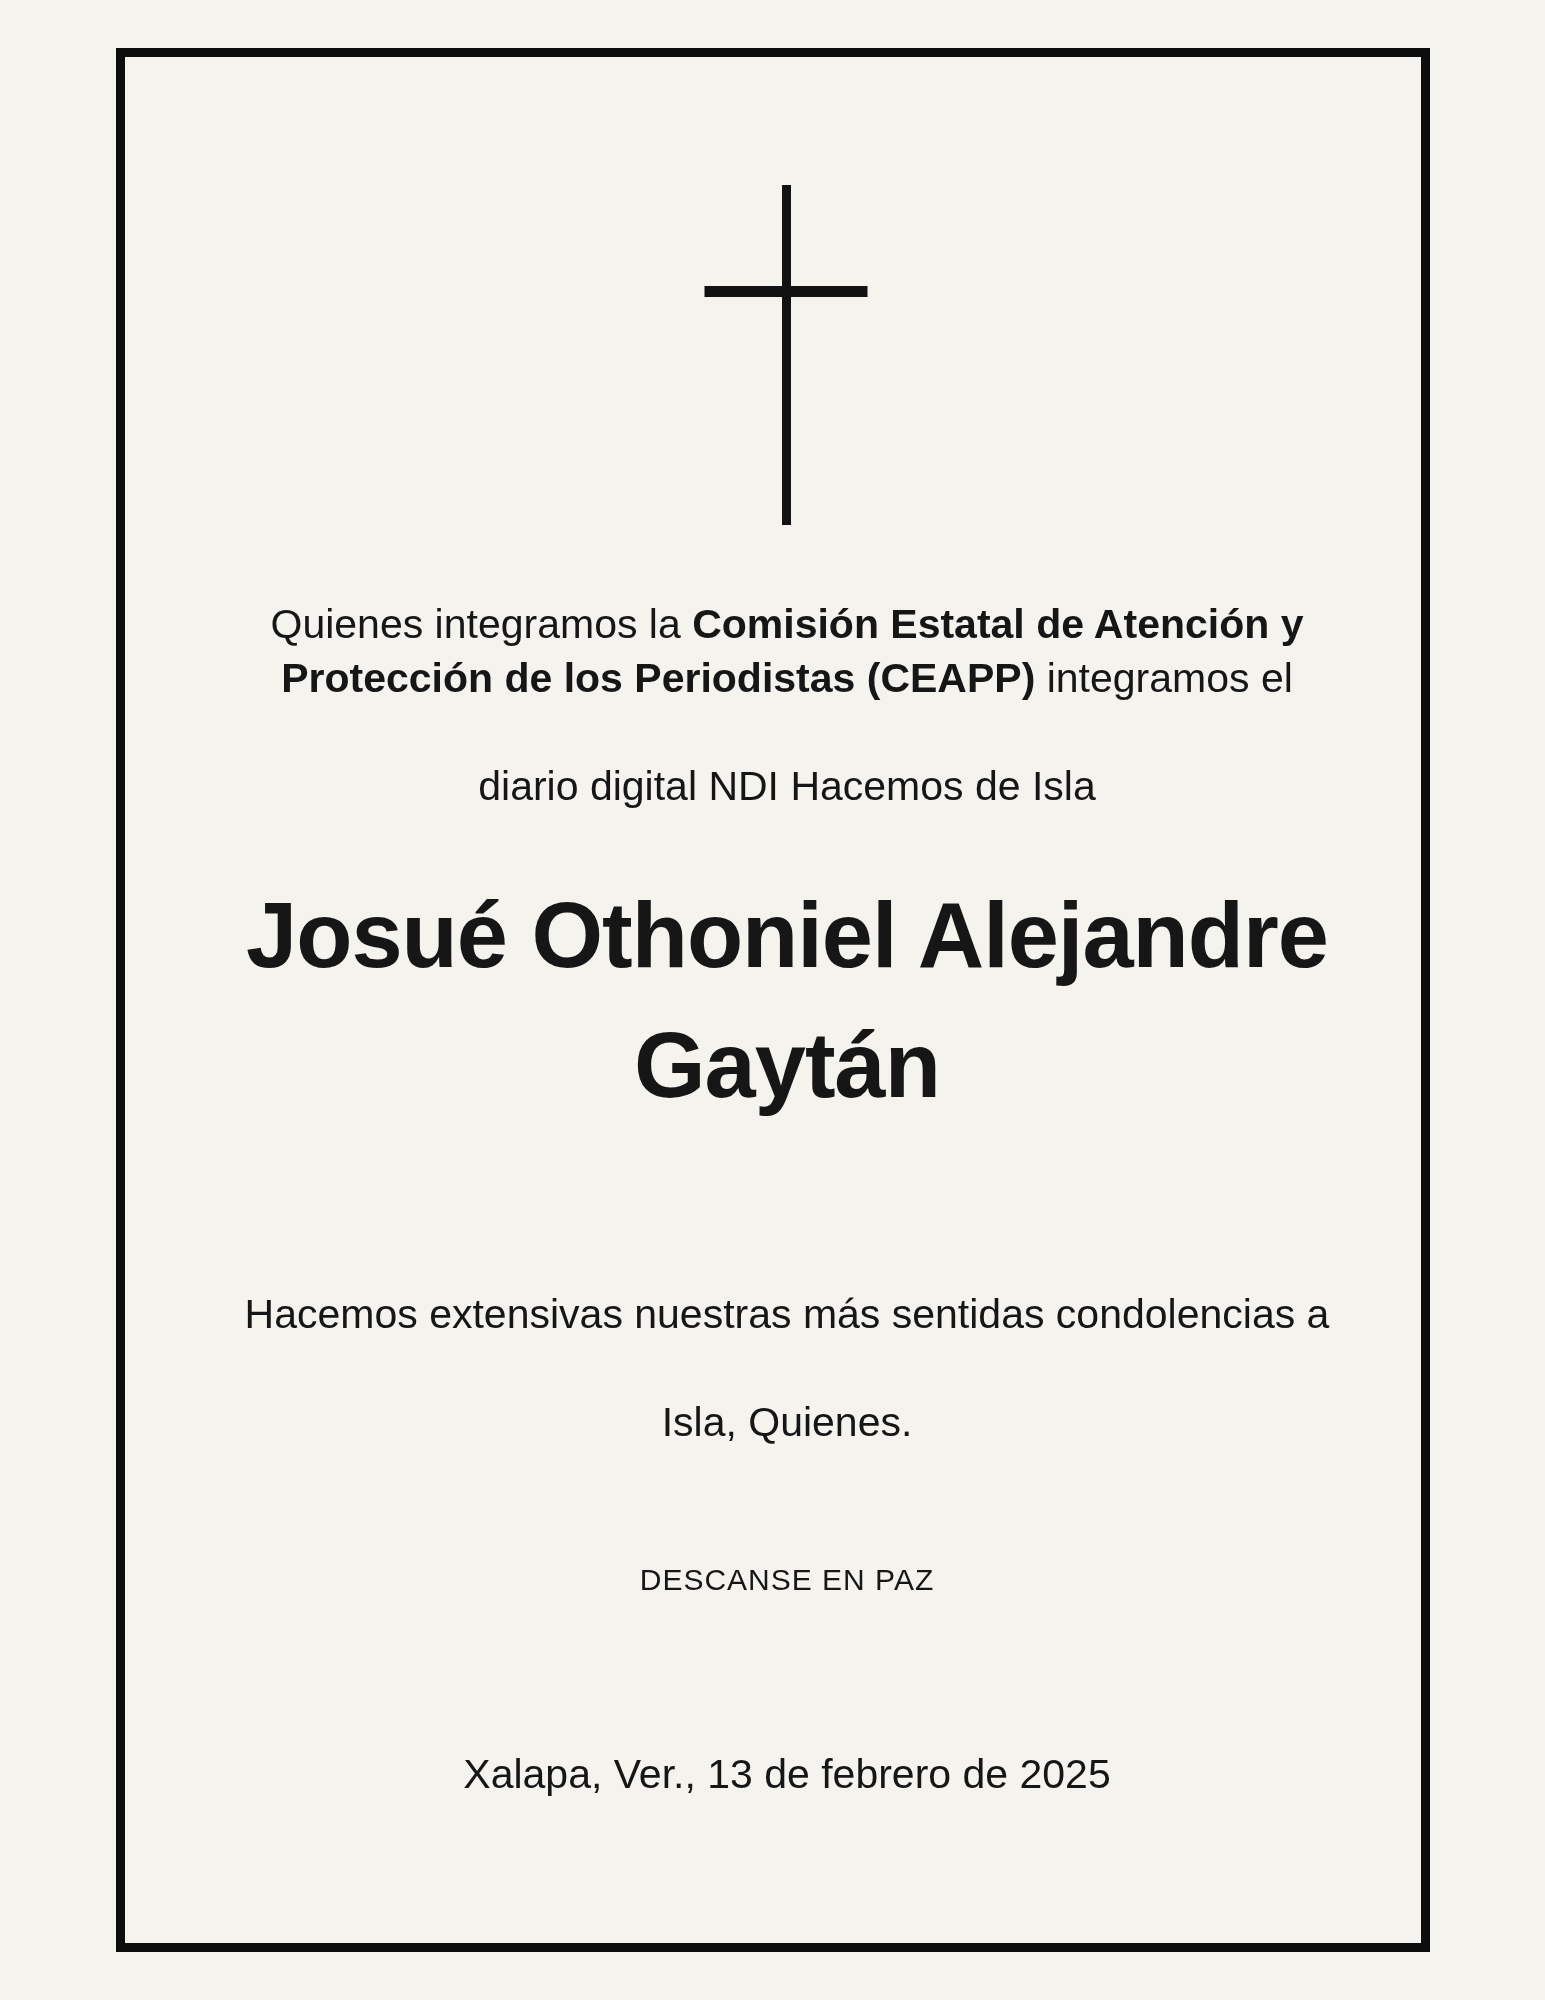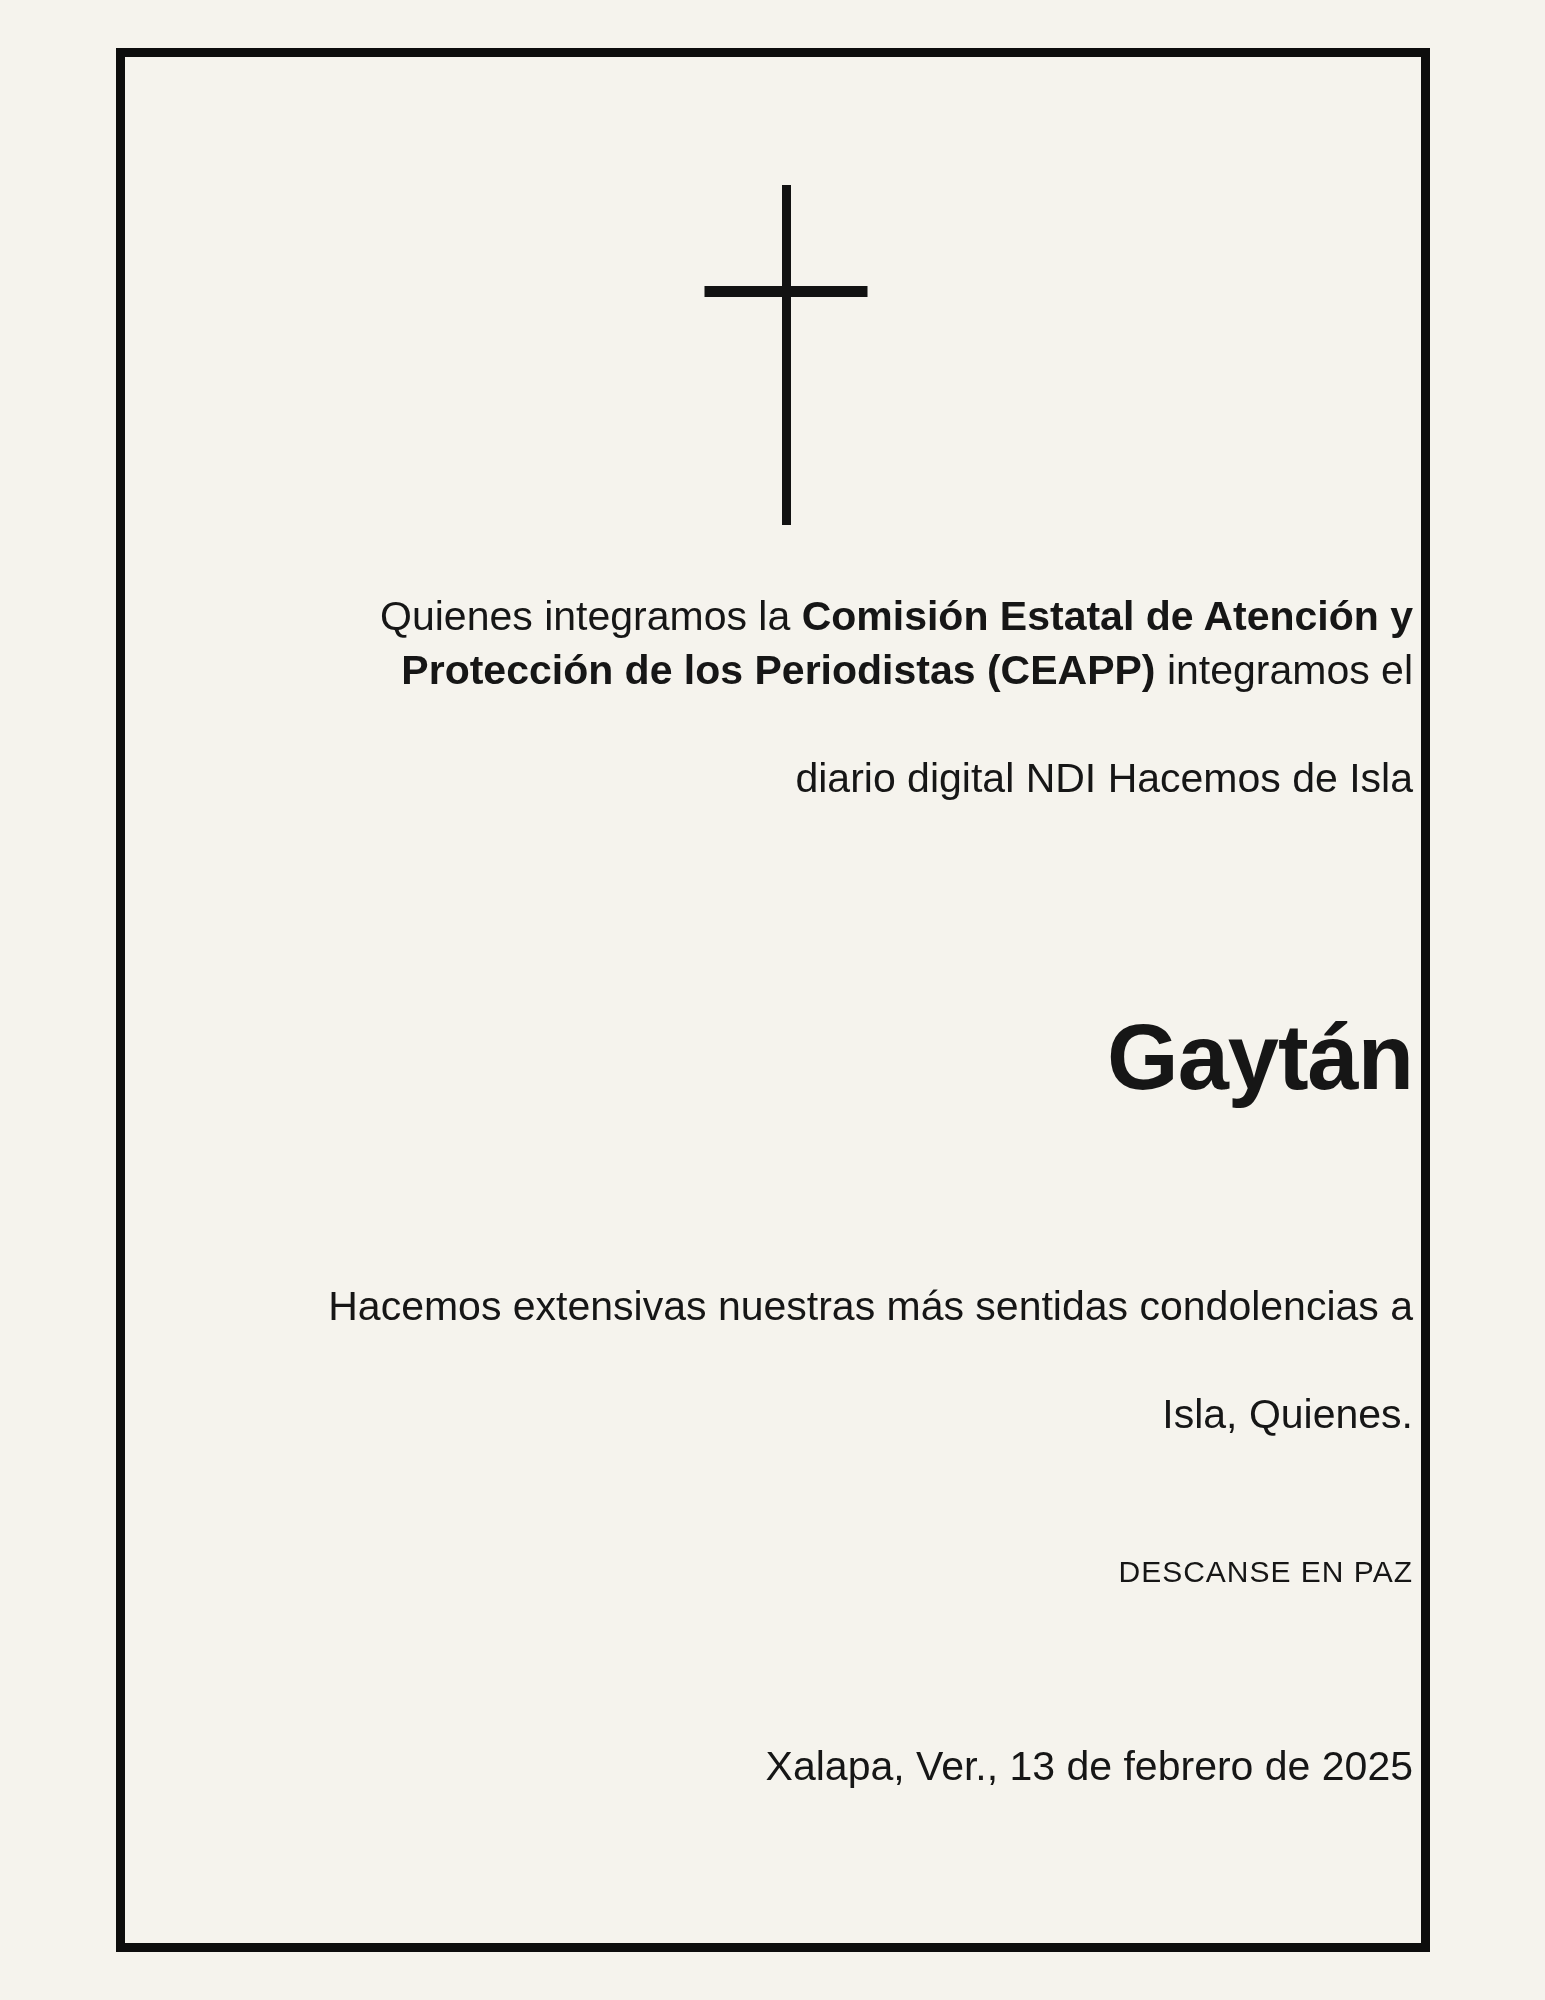--- a/index.html
+++ b/index.html
@@ -47,22 +47,22 @@
     left: 0;
     top: 101px;
     width: 163px;
     height: 11px;
     background: #121212;
   }
   .block {
     position: absolute;
     left: 0;
     right: 0;
-    margin: 8px;
-    text-align: right;
+    margin: 16px;
+    text-align: center;
     padding-left: 28px;
   }
   .intro {
     top: 524px;
     font-size: 41px;
     line-height: 54px;
     font-weight: 400;
   }
   .intro strong {
     font-weight: 700;
@@ -99,21 +99,21 @@
 
 <div class="frame">
 
   <div class="cross">
     <div class="cross-v"></div>
     <div class="cross-h"></div>
   </div>
 
   <p class="block intro"><span>Quienes integramos la </span><strong>Comisión Estatal de Atención y</strong><br><strong>Protección de los Periodistas (CEAPP)</strong><span> integramos el</span><br><br><span>diario digital NDI Hacemos de Isla</span></p>
 
-  <h1 class="block name"><br><span>Gaytán</span></h1>
+  <h1 class="block name"><span>Josué Othoniel Alejandre</span><br><span>Gaytán</span></h1>
 
   <p class="block condolences"><span>Hacemos extensivas nuestras más sentidas condolencias a</span><br><br><span>Isla, Quienes.</span></p>
 
   <p class="block rip">DESCANSE EN PAZ</p>
 
   <p class="block dateline">Xalapa, Ver., 13 de febrero de 2025</p>
 
 </div>
 
 </body></html>

